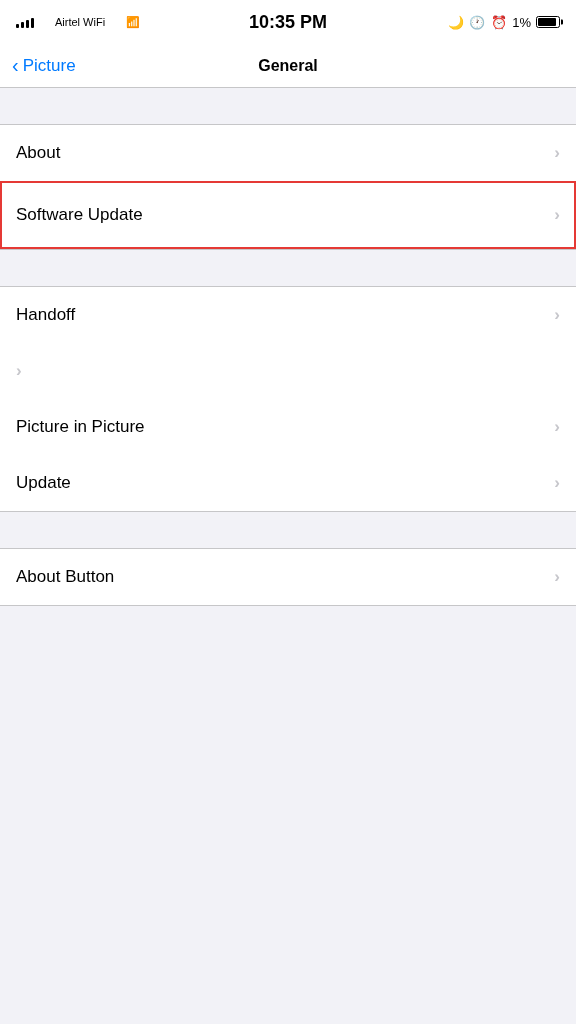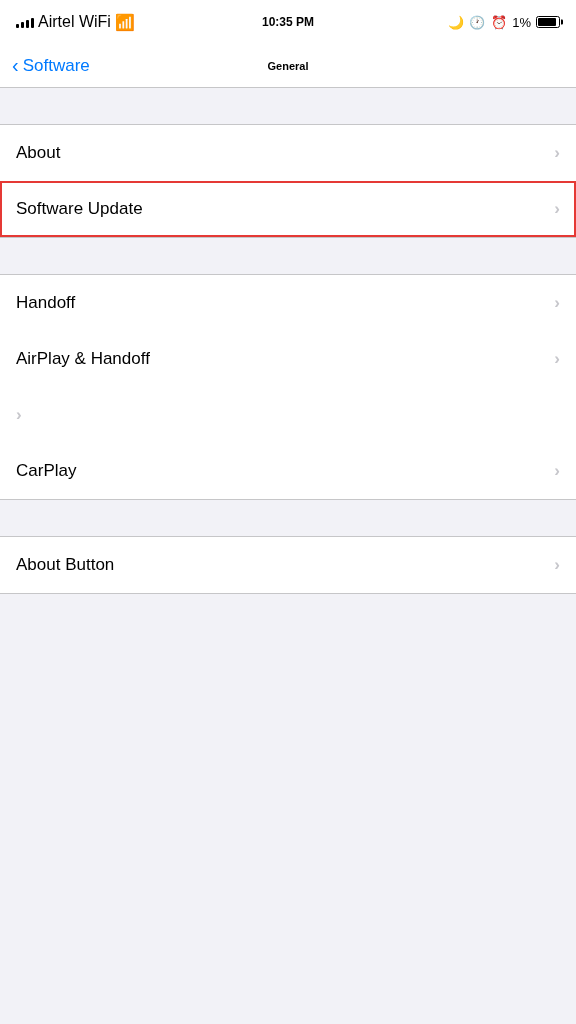--- a/index.html
+++ b/index.html
@@ -23,27 +23,27 @@
       height: 44px;
       display: flex;
       align-items: center;
       justify-content: space-between;
       padding: 0 16px;
     }
 
     .status-bar-left {
       display: flex;
       align-items: center;
-      gap: 4px;
-      font-size: 16px;
+      gap: 21px;
+      font-size: 11px;
       font-weight: 500;
     }
 
     .status-bar-center {
-      font-size: 12px;
+      font-size: 18px;
       font-weight: 600;
       position: absolute;
       left: 50%;
       transform: translateX(-50%);
     }
 
     .status-bar-right {
       display: flex;
       align-items: center;
       gap: 5px;
@@ -124,21 +124,21 @@
       text-decoration: none;
     }
 
     .nav-back-chevron {
       font-size: 20px;
       line-height: 1;
       margin-top: -1px;
     }
 
     .nav-title {
-      font-size: 11px;
+      font-size: 16px;
       font-weight: 600;
       color: #000;
     }
 
     
     .section-spacer {
       height: 36px;
       background-color: #f2f2f7;
     }
 
@@ -217,54 +217,54 @@
       <div class="battery-icon">
         <div class="battery-fill"></div>
       </div>
     </div>
   </div>
 </div>
 
 <div class="nav-bar">
   <div class="nav-back">
     <span class="nav-back-chevron">‹</span>
-    <span>Software</span>
+    <span>Picture</span>
   </div>
   <span class="nav-title">General</span>
 </div>
 
 <div class="section-spacer"></div>
 
 <div class="settings-group">
   <div class="settings-item">
     <span class="settings-item-label">About</span>
     <span class="settings-item-chevron">›</span>
   </div>
-  <div class="settings-item settings-item-highlighted" style="border: 2.5px solid #e53935; margin: 0; display: flex; align-items: center; justify-content: space-between; padding: 0 14px; height: 56px; background-color: #ffffff; cursor: pointer; position: relative;">
+  <div class="settings-item settings-item-highlighted" style="border: 2.5px solid #e53935; margin: 0; display: flex; align-items: center; justify-content: space-between; padding: 0 14px; height: 68px; background-color: #ffffff; cursor: pointer; position: relative;">
     <span class="settings-item-label">Software Update</span>
     <span class="settings-item-chevron">›</span>
   </div>
 </div>
 
 <div class="section-spacer-small"></div>
 
 <div class="settings-group">
   <div class="settings-item">
     <span class="settings-item-label">Handoff</span>
     <span class="settings-item-chevron">›</span>
   </div>
   <div class="settings-item">
-    <span class="settings-item-label">AirPlay &amp; Handoff</span>
-    <span class="settings-item-chevron">›</span>
-  </div>
-  <div class="settings-item">
-    <span class="settings-item-chevron">›</span>
-  </div>
-  <div class="settings-item">
-    <span class="settings-item-label">CarPlay</span>
+    <span class="settings-item-chevron">›</span>
+  </div>
+  <div class="settings-item">
+    <span class="settings-item-label">Picture in Picture</span>
+    <span class="settings-item-chevron">›</span>
+  </div>
+  <div class="settings-item">
+    <span class="settings-item-label">Update</span>
     <span class="settings-item-chevron">›</span>
   </div>
 </div>
 
 <div class="section-spacer-small"></div>
 
 <div class="settings-group">
   <div class="settings-item">
     <span class="settings-item-label">About Button</span>
     <span class="settings-item-chevron">›</span>

